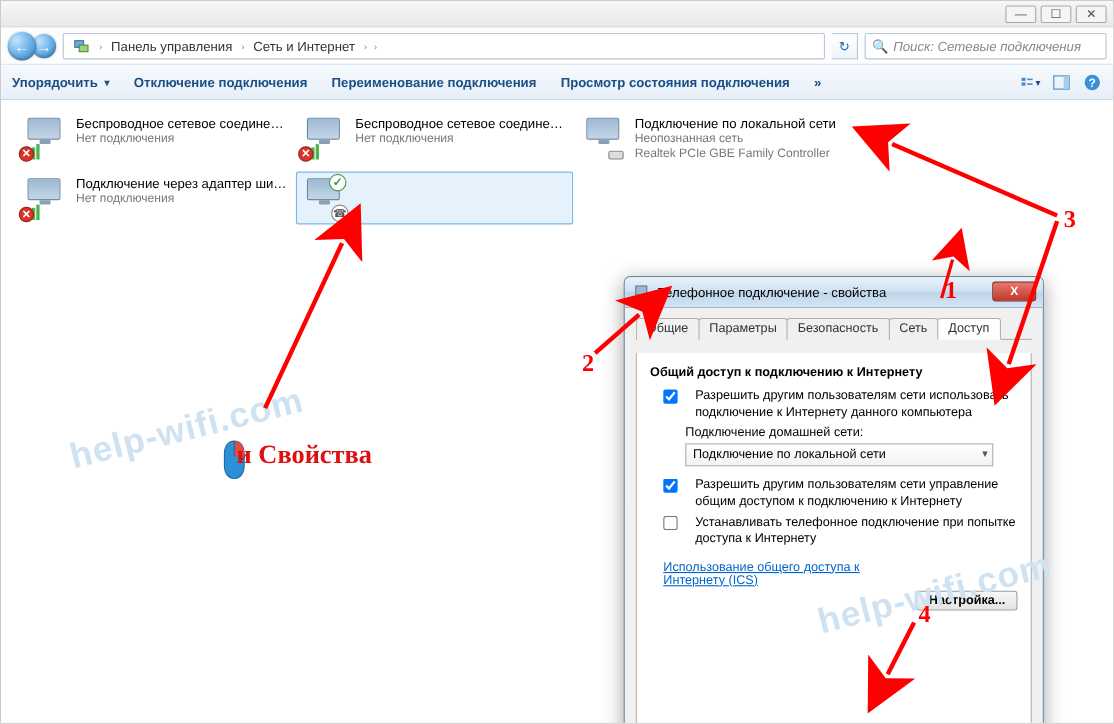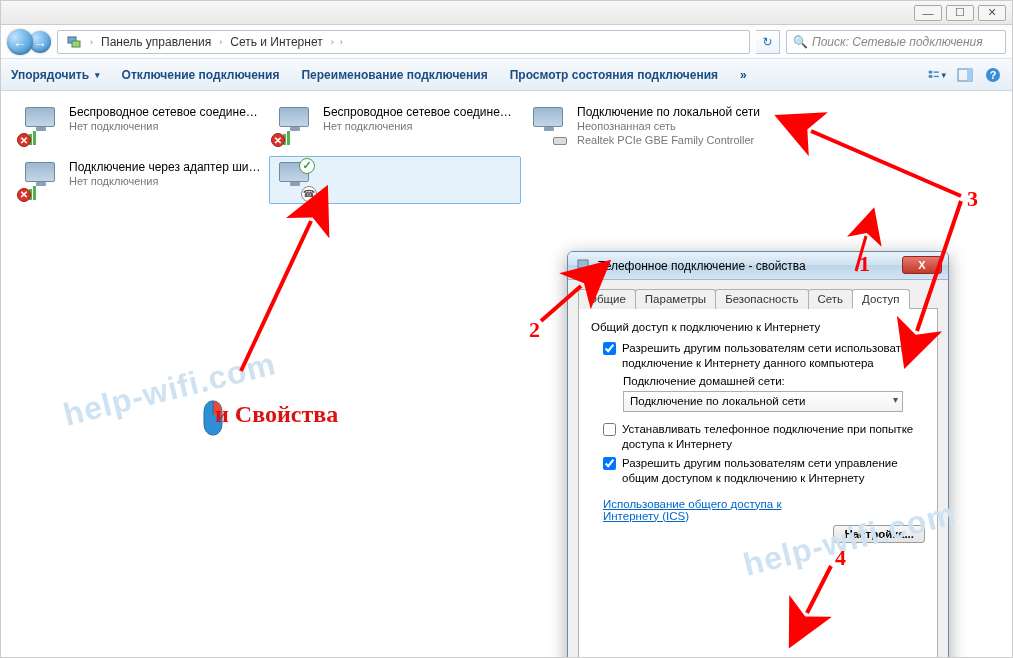--- a/index.html
+++ b/index.html
@@ -230,21 +230,21 @@
     background: linear-gradient(to bottom,#e8786e,#c0392b);
     border:1px solid #8c2a21;
     border-radius: 3px;
     color:#fff; font-weight:bold; font-size:11px;
     display:flex;align-items:center;justify-content:center;
   }
   .dlg-body { padding: 8px 10px; flex:1; display:flex; flex-direction:column;}
   .tab-strip {
     display:flex;
     border-bottom: 1px solid #b0b0b0;
-    margin-bottom: 0;
+    margin-bottom: 12px;
   }
   .tab {
     padding: 3px 9px;
     border: 1px solid #b0b0b0;
     border-bottom: none;
     background: #f0f0f0;
     margin-right: -1px;
     border-radius: 3px 3px 0 0;
     position:relative;
     top: 1px;
@@ -258,22 +258,22 @@
   }
   .tab-panel {
     flex: 1;
     background: #fff;
     border: 1px solid #b0b0b0;
     border-top:none;
     padding: 12px;
     font-size:11.5px;
     position:relative;
   }
-  .group-label { margin-bottom: 8px; }
-  .chk-row { display:flex; gap:6px; margin: 0 0 4px 12px; }
+  .group-label { margin-bottom: 8px; font-weight: bold; }
+  .chk-row { display:flex; gap:16px; margin: 0 0 4px 12px; }
   .chk-row input { margin:0; margin-top:1px; width:13px; height:13px;}
   .chk-text { flex:1; line-height:1.3; }
   .sub-indent { margin-left: 32px; margin-top: 2px; margin-bottom:4px;}
   .combo {
     margin-left: 32px;
     width: 280px;
     height: 21px;
     border: 1px solid #abadb3;
     background: linear-gradient(#fff,#f2f2f2);
     display:flex; align-items:center;
@@ -510,27 +510,27 @@
         <div class="chk-row">
           <input type="checkbox" checked="" style="">
           <div class="chk-text">Разрешить другим пользователям сети использовать подключение к Интернету данного компьютера</div>
         </div>
         <div class="sub-indent">Подключение домашней сети:</div>
         <div class="combo">
           <span>Подключение по локальной сети</span>
         </div>
 
         <div class="chk-row">
+          <input type="checkbox" checked="" style="">
+          <div class="chk-text">Разрешить другим пользователям сети управление общим доступом к подключению к Интернету</div>
+        </div>
+
+        <div class="chk-row">
           <input type="checkbox" style="">
           <div class="chk-text">Устанавливать телефонное подключение при попытке доступа к Интернету</div>
-        </div>
-
-        <div class="chk-row">
-          <input type="checkbox" checked="" style="">
-          <div class="chk-text">Разрешить другим пользователям сети управление общим доступом к подключению к Интернету</div>
         </div>
 
         <a class="link">Использование общего доступа к Интернету (ICS)</a>
 
         <div class="settings-btn">Настройка...</div>
       </div>
     </div>
 
   </div>
 

